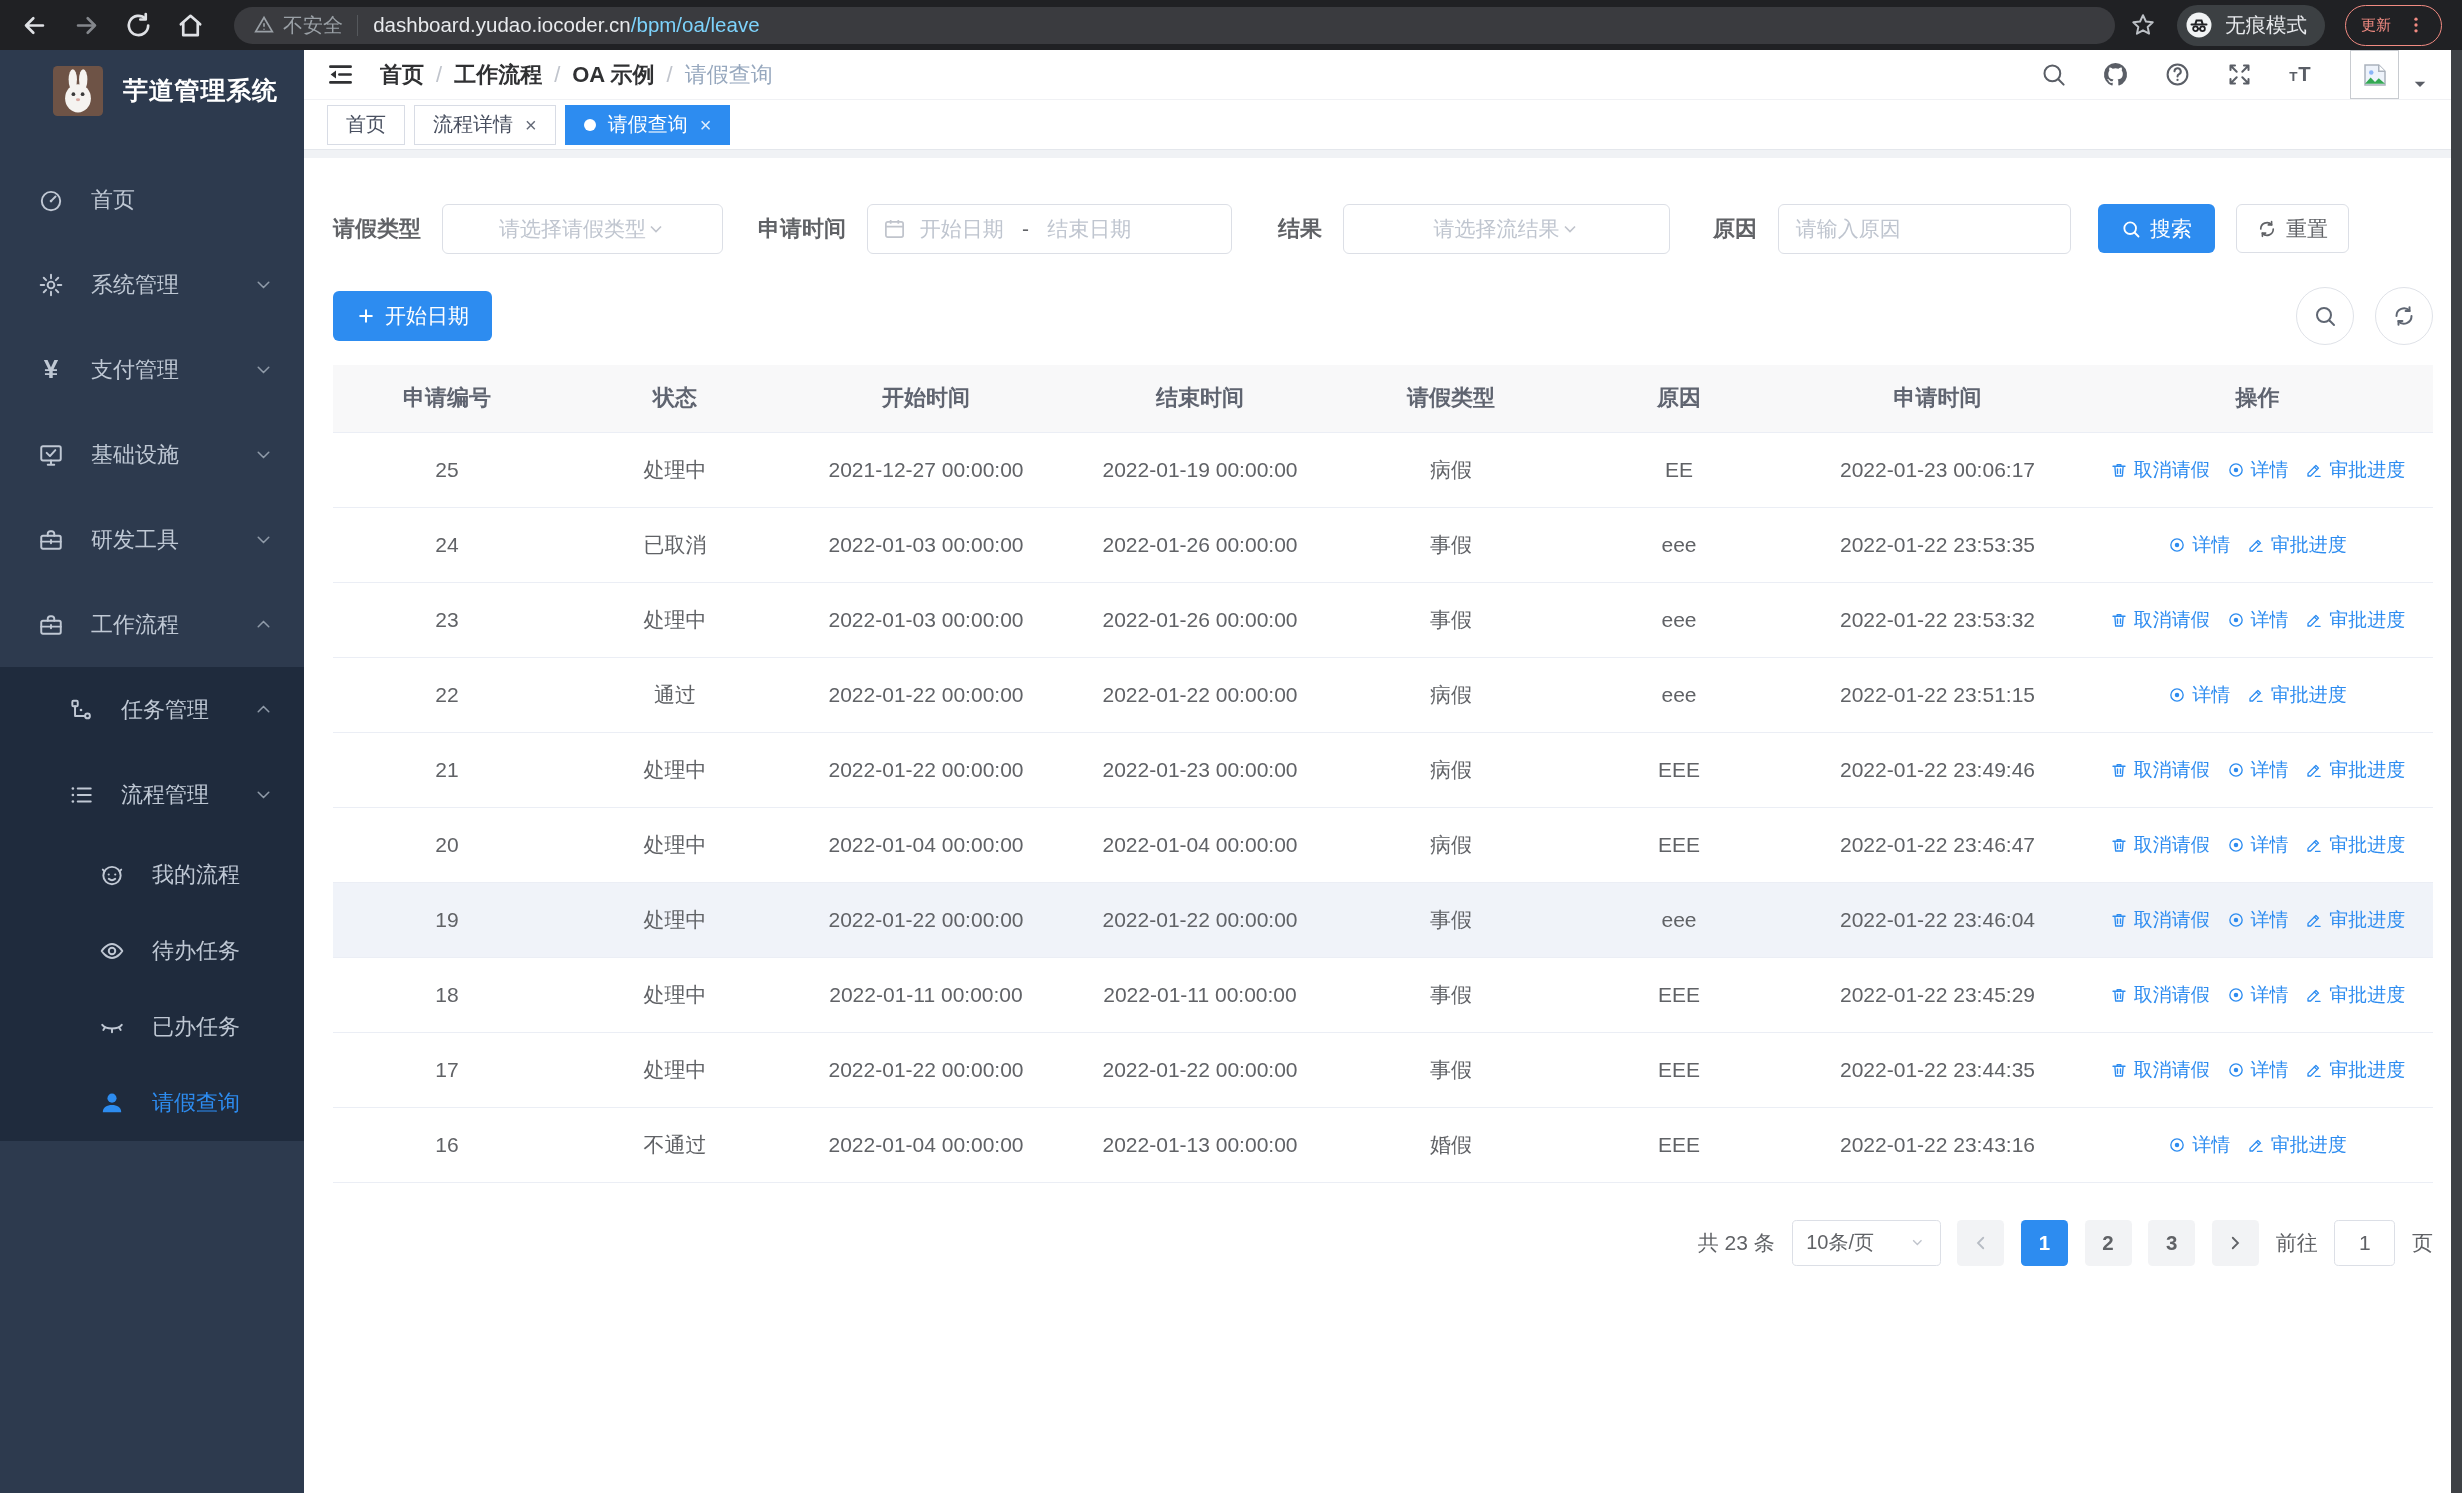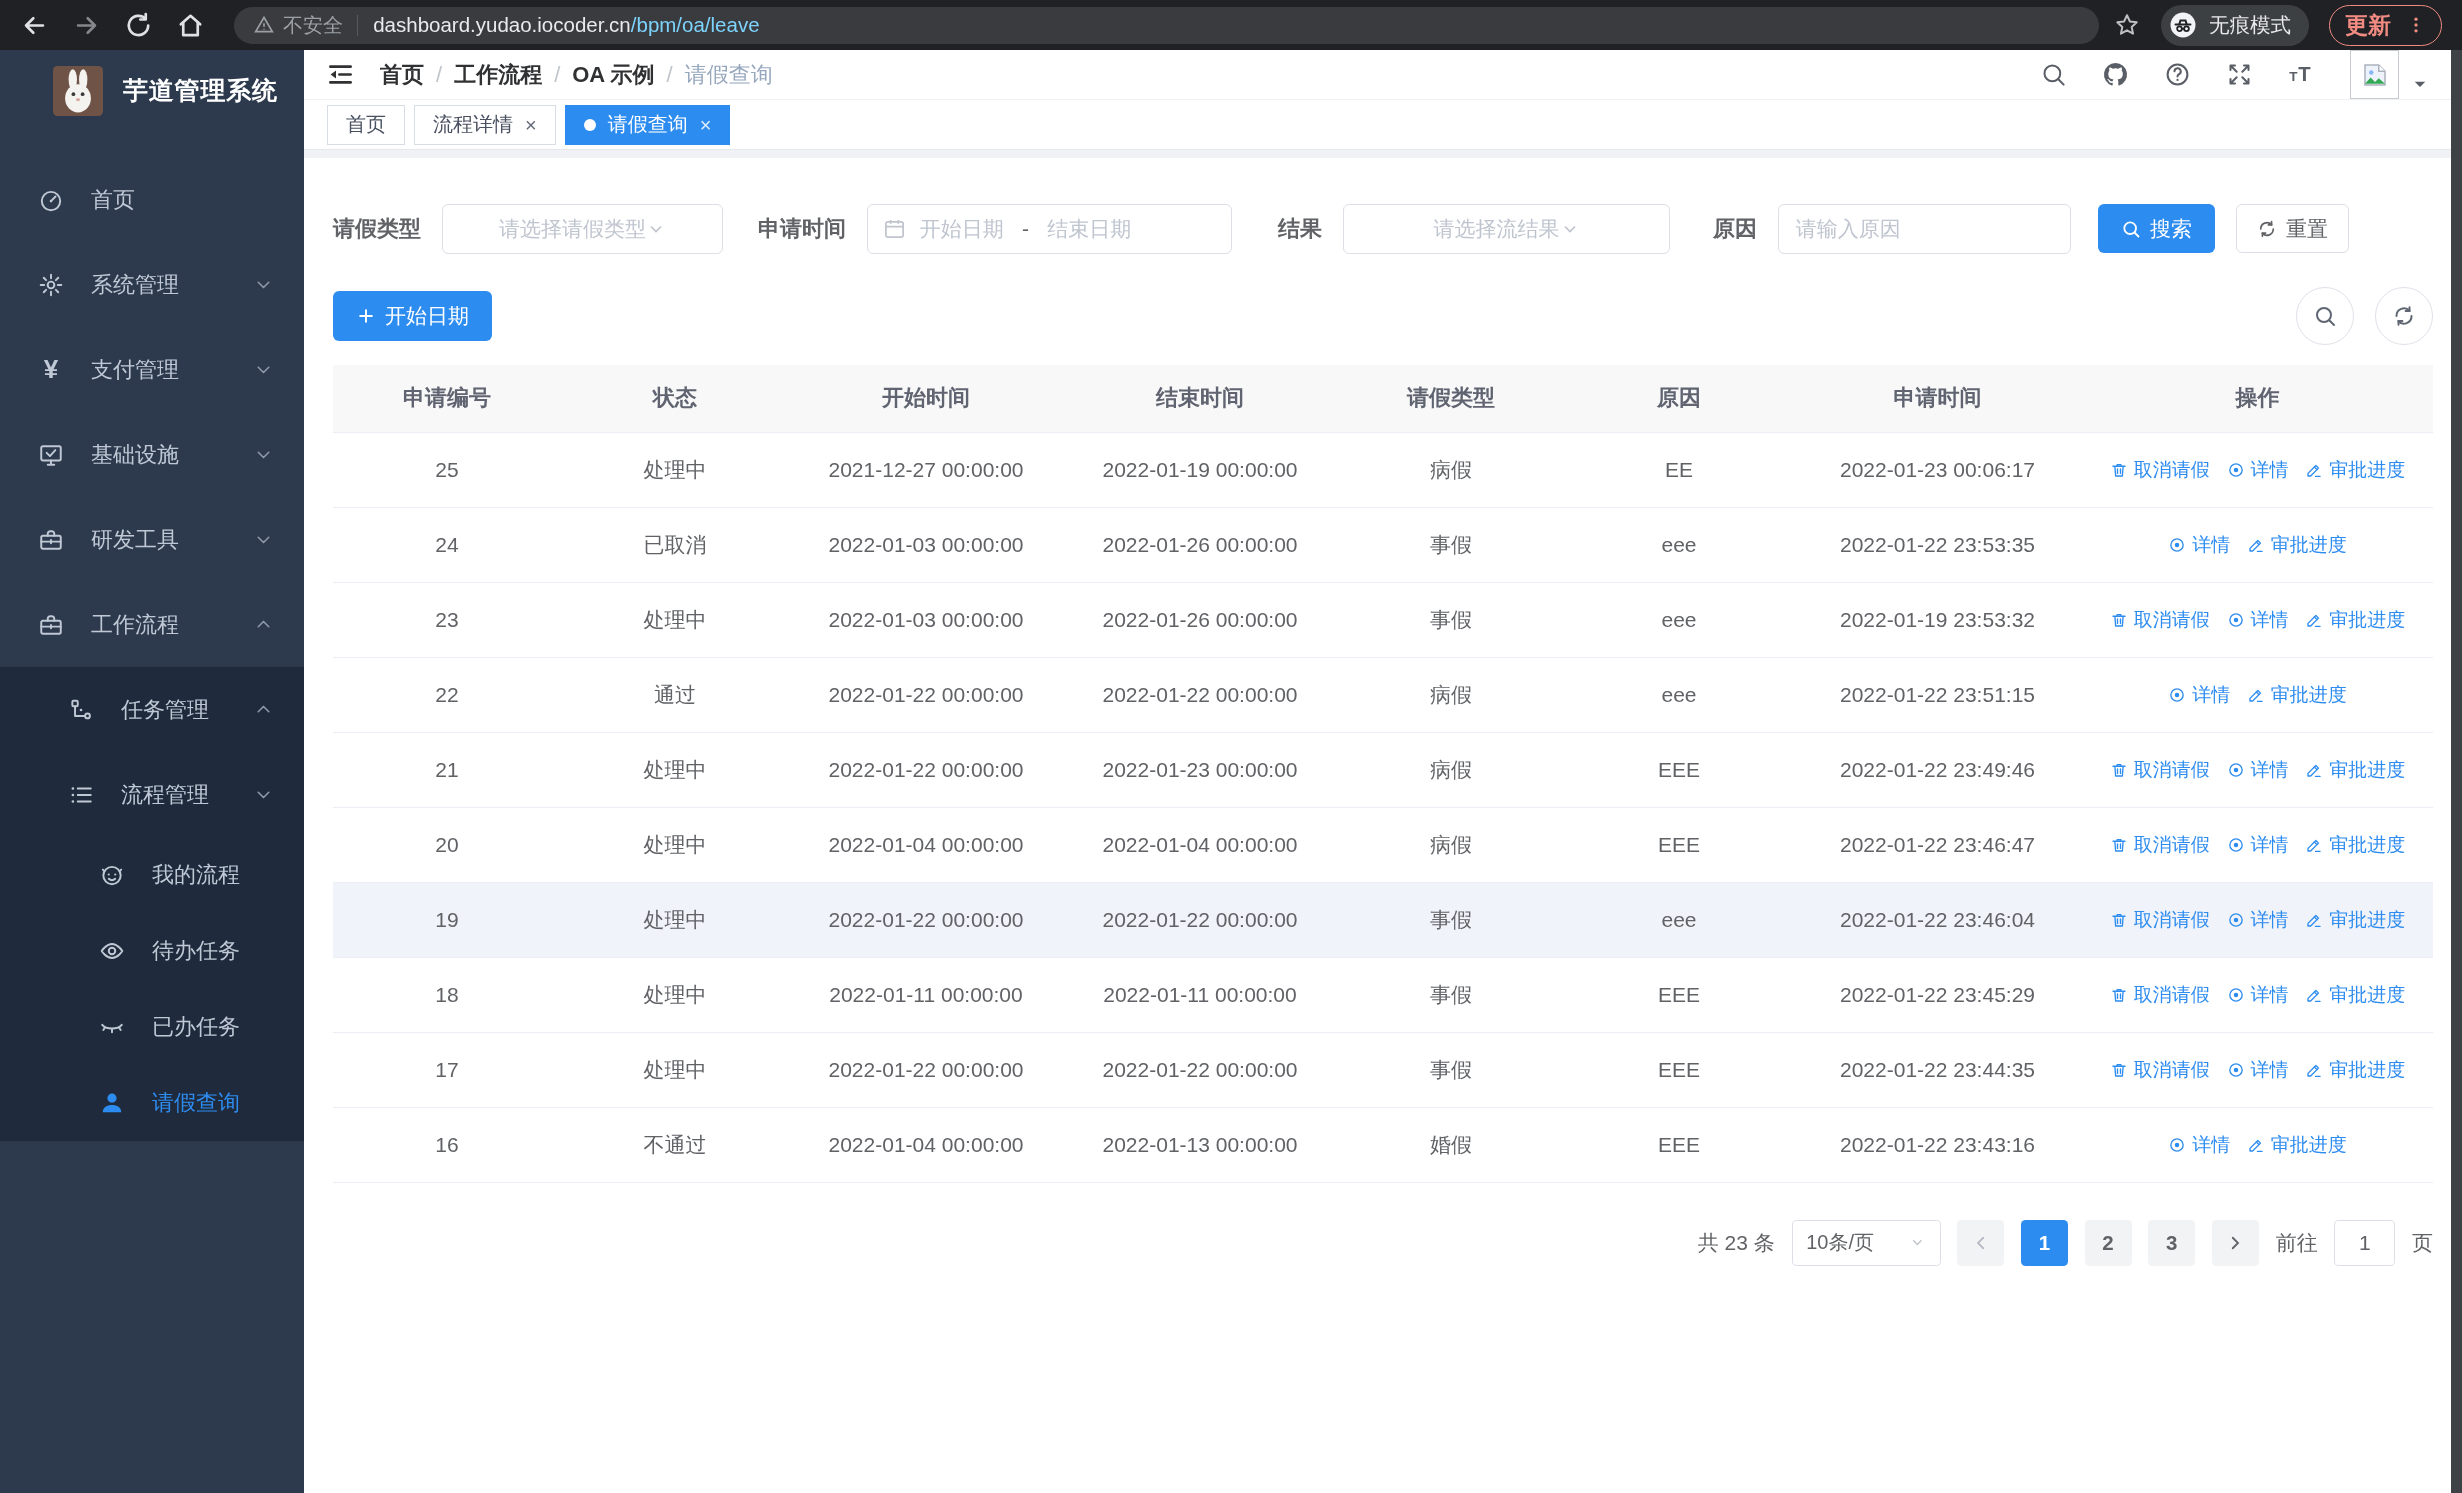--- a/index.html
+++ b/index.html
@@ -16,21 +16,21 @@
   .omni-warn { width:20px; height:20px; color:#9aa0a6; margin-right:9px; }
   .omni-sec { color:#9aa0a6; font-size:20px; margin-right:13.7px; }
   .omni-div { width:1.5px; height:21px; background:#55585c; margin-right:15px; }
   .omni-host { color:#e8eaed; font-size:20.5px; }
   .omni-path { color:#7dd3fc; font-size:20.5px; }
   .star { width:26px; height:26px; color:#bdc1c6; margin-right:21px; }
   .incog { height:41px; background:#3c4043; border-radius:21px; display:flex; align-items:center; gap:10.6px; padding:0 18px 0 7.6px; margin-right:20px; }
   .incog .ic { width:30px; height:30px; }
   .incog span.lbl { color:#e8eaed; font-size:20.5px; }
   .updatepill { height:41px; border:1.5px solid var(--update,#f28b82); border-radius:21px; color:var(--update,#f28b82); display:flex; align-items:center; gap:15px; padding:0 15px; }
-  .updatepill .lbl { font-size:23px;font-weight:bold; }
+  .updatepill .lbl { font-size:15px; }
   .updatepill .dots { width:20px; height:20px; }
 
   
   .app { display:flex; height:1443px; position:relative; }
   .sidebar { width:304px; background:var(--sidebar-bg,#2d3a4e); flex-shrink:0; display:flex; flex-direction:column; }
   .logo-row { height:81px; display:flex; align-items:center; padding-left:53px; gap:20px; }
   .logo-img { width:50px; height:50px; border-radius:4.6px; overflow:hidden; flex-shrink:0; }
   .logo-title { color:#fff; font-size:25px; font-weight:700; letter-spacing:0.8px; }
   .menu { flex:1; padding-top:26px; }
   .mi { display:flex; align-items:center; height:85px; padding:0 30px 0 38px; color:#bfc8d4; font-size:22px; cursor:pointer; }
@@ -597,21 +597,21 @@
                 </span>
               </div>
             </div>
             <div class="trow tr">
               <div>23</div>
               <div>处理中</div>
               <div>2022-01-03 00:00:00</div>
               <div>2022-01-26 00:00:00</div>
               <div>事假</div>
               <div>eee</div>
-              <div>2022-01-19 23:53:32</div>
+              <div>2022-01-22 23:53:32</div>
               <div class="ops">
                 <span class="op">
                   <span class="ic ">
                     <svg viewBox="0 0 24 24" fill="none" stroke="currentColor" stroke-width="1.8" stroke-linecap="round" stroke-linejoin="round">
                       <path d="M4 7h16M9.5 7V4.8h5V7M6.5 7l1 13h9l1-13"></path>
                       <path d="M10 10.5v6M14 10.5v6"></path>
                     </svg>
                   </span>
                   <span>取消请假</span>
                 </span>

